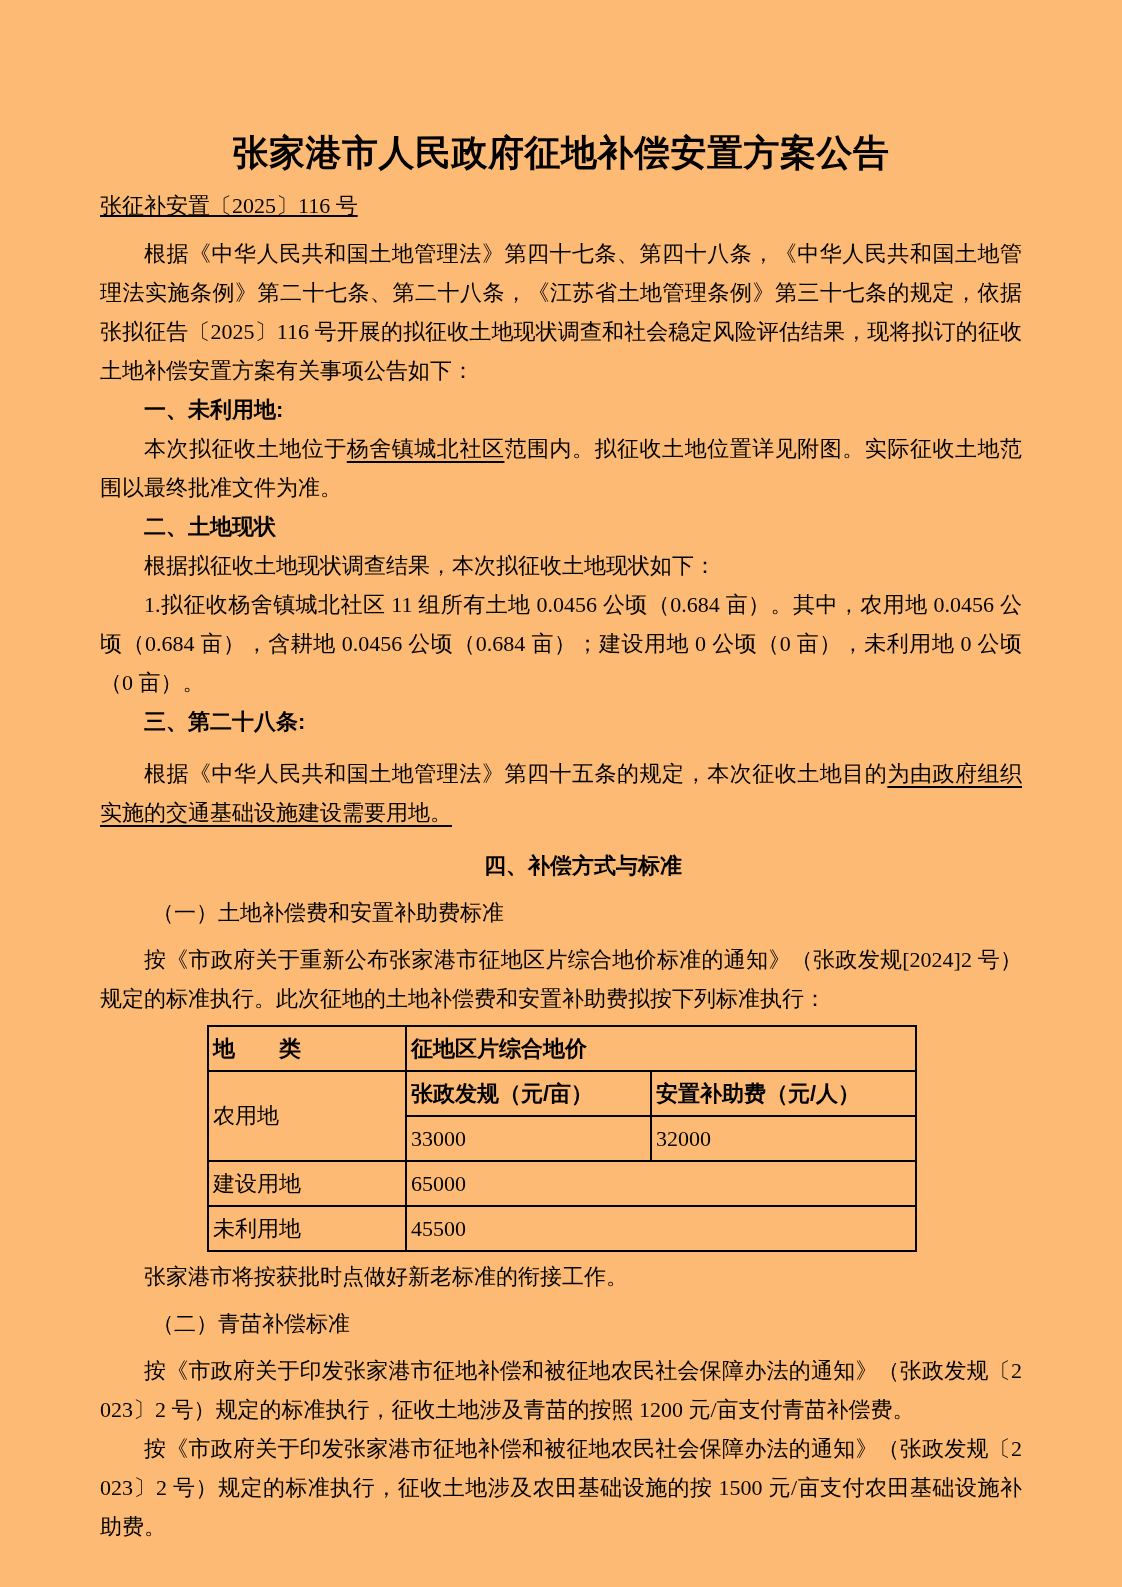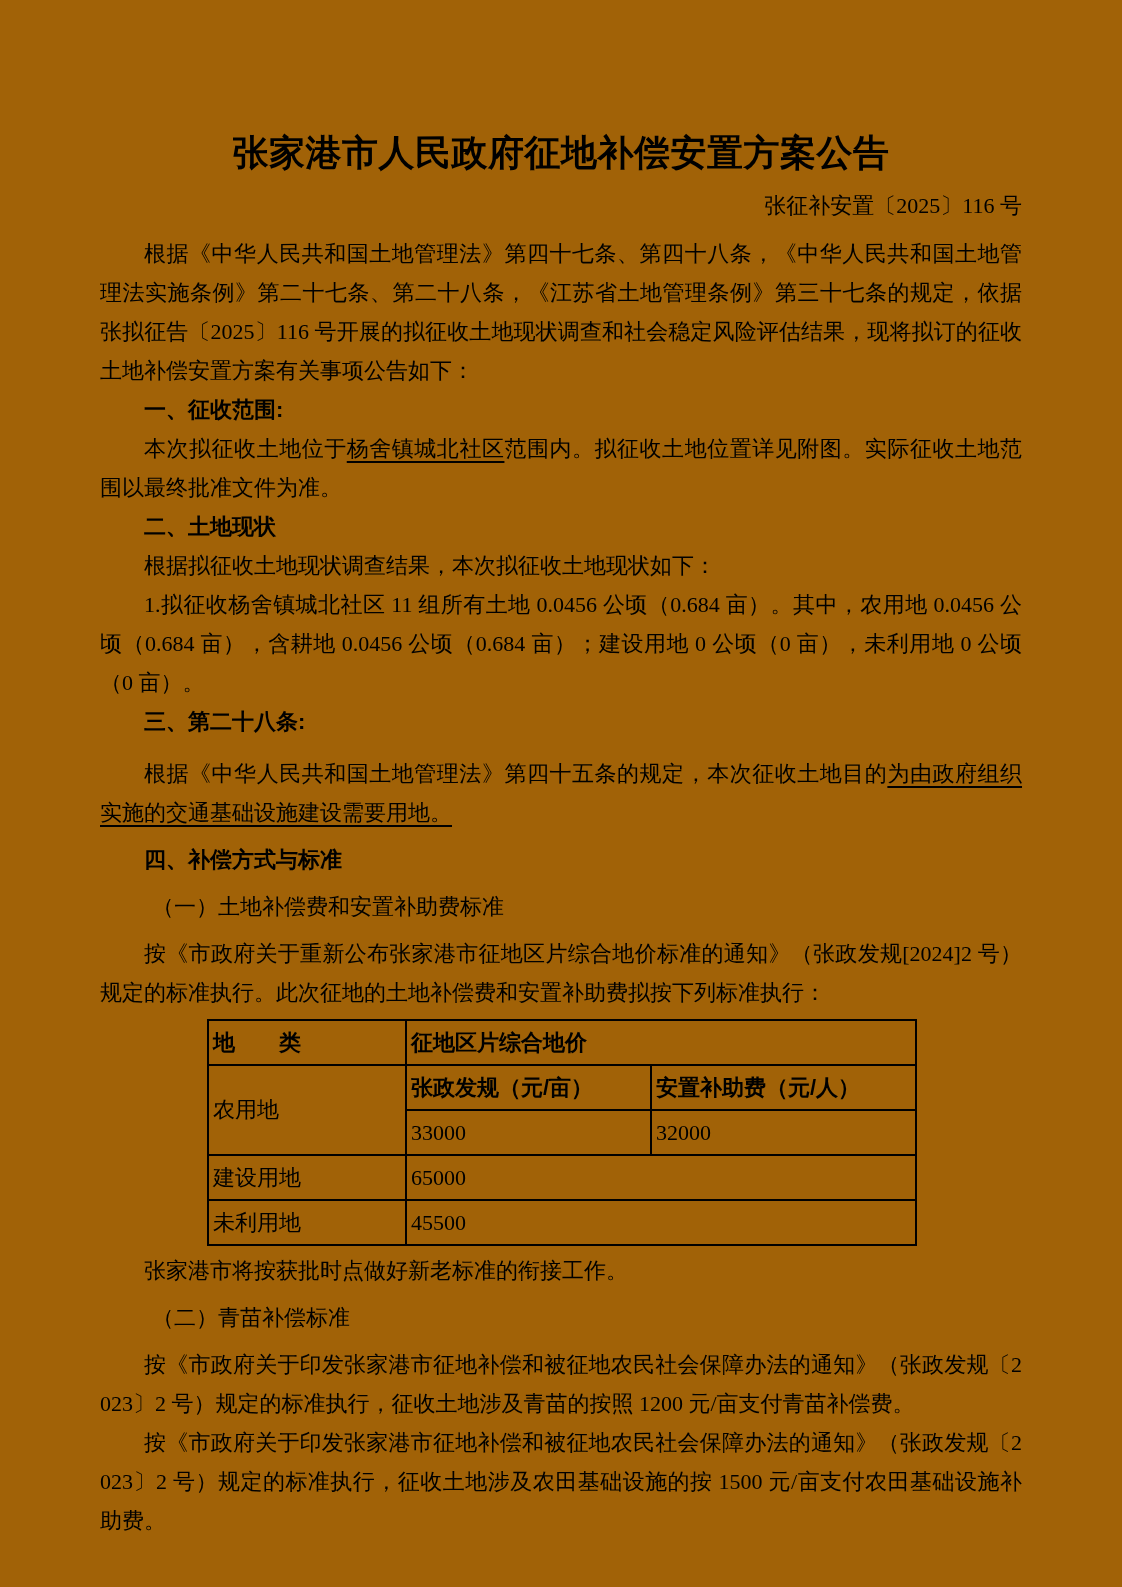--- a/index.html
+++ b/index.html
@@ -1,42 +1,43 @@
 <!DOCTYPE html>
 <html><head>
 <meta charset="utf-8">
 <style>
   html, body { margin: 0; padding: 0; background: #ffffff; }
   .page {
     position: relative;
     width: 1122px;
     height: 1587px;
     margin: 0 auto;
-    background: #a16207;
+    background: #fdba74;
     color: #000000;
     box-sizing: border-box;
     padding: 130px 100px 0 100px;
     font-family: "Liberation Serif", serif;
     overflow: hidden;
   }
   .doc-title {
     margin: 0;
     text-align: center;
     font-size: 36px;
     line-height: 46px;
     font-weight: bold;
     letter-spacing: 0.5px;
     font-family: "Liberation Serif", serif;
   }
   .doc-number {
     margin: 14px 0 12px 0;
-    text-align: right;
+    text-align: left;
     font-size: 22px;
     line-height: 32px;
     font-family: "Liberation Serif", serif;
+    text-decoration: underline;
   }
   .body-para {
     margin: 0;
     font-size: 22px;
     line-height: 39px;
     text-align: justify;
     text-indent: 44px;
     font-family: "Liberation Serif", serif;
     word-break: break-all;
   }
@@ -49,21 +50,21 @@
     font-family: "Liberation Sans", sans-serif;
   }
   .sub-heading {
     margin: 8px;
     font-size: 22px;
     line-height: 39px;
     text-indent: 44px;
     font-family: "Liberation Serif", serif;
   }
   .mt13 { margin-top: 13px; }
-  .mt14 { margin-top: 8px; }
+  .mt14 { margin-top: 14px; text-align: center; }
   .uline { text-decoration: underline; text-underline-offset: 5px; }
   .comp-table {
     border-collapse: collapse;
     table-layout: fixed;
     margin: 7px 0 0 107px;
     width: 708px;
   }
   .comp-table td {
     border: 2px solid #000000;
     text-align: left;
@@ -83,21 +84,21 @@
 <body>
 
 <div class="page">
 
   <h1 class="doc-title">张家港市人民政府征地补偿安置方案公告</h1>
 
   <div class="doc-number">张征补安置〔2025〕116 号</div>
 
   <p class="body-para">根据《中华人民共和国土地管理法》第四十七条、第四十八条，《中华人民共和国土地管理法实施条例》第二十七条、第二十八条，《江苏省土地管理条例》第三十七条的规定，依据张拟征告〔2025〕116 号开展的拟征收土地现状调查和社会稳定风险评估结果，现将拟订的征收土地补偿安置方案有关事项公告如下：</p>
 
-  <h2 class="sec-heading">一、征收范围:</h2>
+  <h2 class="sec-heading">一、未利用地:</h2>
   <p class="body-para"><span>本次拟征收土地位于</span><span class="uline">杨舍镇城北社区</span><span>范围内。拟征收土地位置详见附图。实际征收土地范围以最终批准文件为准。</span></p>
 
   <h2 class="sec-heading">二、土地现状</h2>
   <p class="body-para">根据拟征收土地现状调查结果，本次拟征收土地现状如下：</p>
   <p class="body-para">1.拟征收杨舍镇城北社区 11 组所有土地 0.0456 公顷（0.684 亩）。其中，农用地 0.0456 公顷（0.684 亩），含耕地 0.0456 公顷（0.684 亩）；建设用地 0 公顷（0 亩），未利用地 0 公顷（0 亩）。</p>
 
   <h2 class="sec-heading">三、第二十八条:</h2>
   <p class="body-para mt13"><span>根据《中华人民共和国土地管理法》第四十五条的规定，本次征收土地目的</span><span class="uline">为由政府组织实施的交通基础设施建设需要用地。 </span></p>
 
   <h2 class="sec-heading mt14">四、补偿方式与标准</h2>

